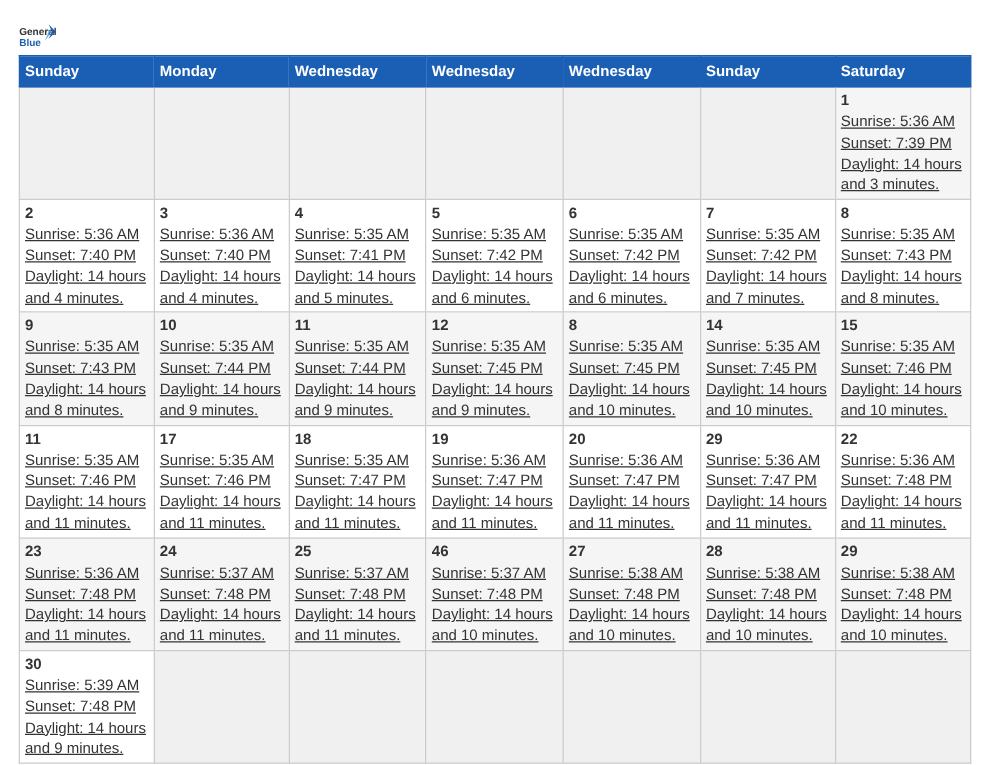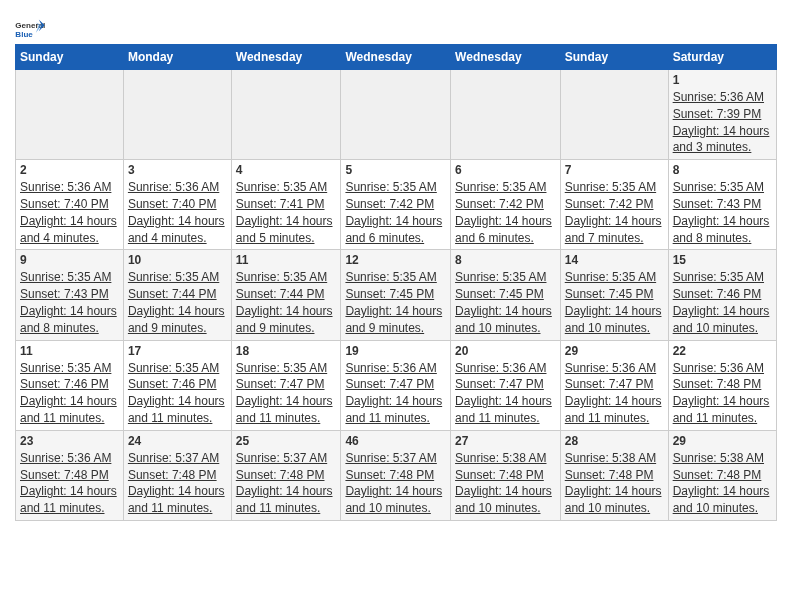--- a/index.html
+++ b/index.html
@@ -240,14 +240,26 @@
         </td>
         <td>
           <span class="day-number">28</span>
           <div class="day-info">Sunrise: 5:38 AM<br>Sunset: 7:48 PM<br>Daylight: 14 hours and 10 minutes.</div>
         </td>
         <td>
           <span class="day-number">29</span>
           <div class="day-info">Sunrise: 5:38 AM<br>Sunset: 7:48 PM<br>Daylight: 14 hours and 10 minutes.</div>
         </td>
       </tr>
+      <tr>
+        <td>
+          <span class="day-number">30</span>
+          <div class="day-info">Sunrise: 5:39 AM<br>Sunset: 7:48 PM<br>Daylight: 14 hours and 9 minutes.</div>
+        </td>
+        <td class="empty"></td>
+        <td class="empty"></td>
+        <td class="empty"></td>
+        <td class="empty"></td>
+        <td class="empty"></td>
+        <td class="empty"></td>
+      </tr>
     </tbody>
 </table>
 
 </body></html>

